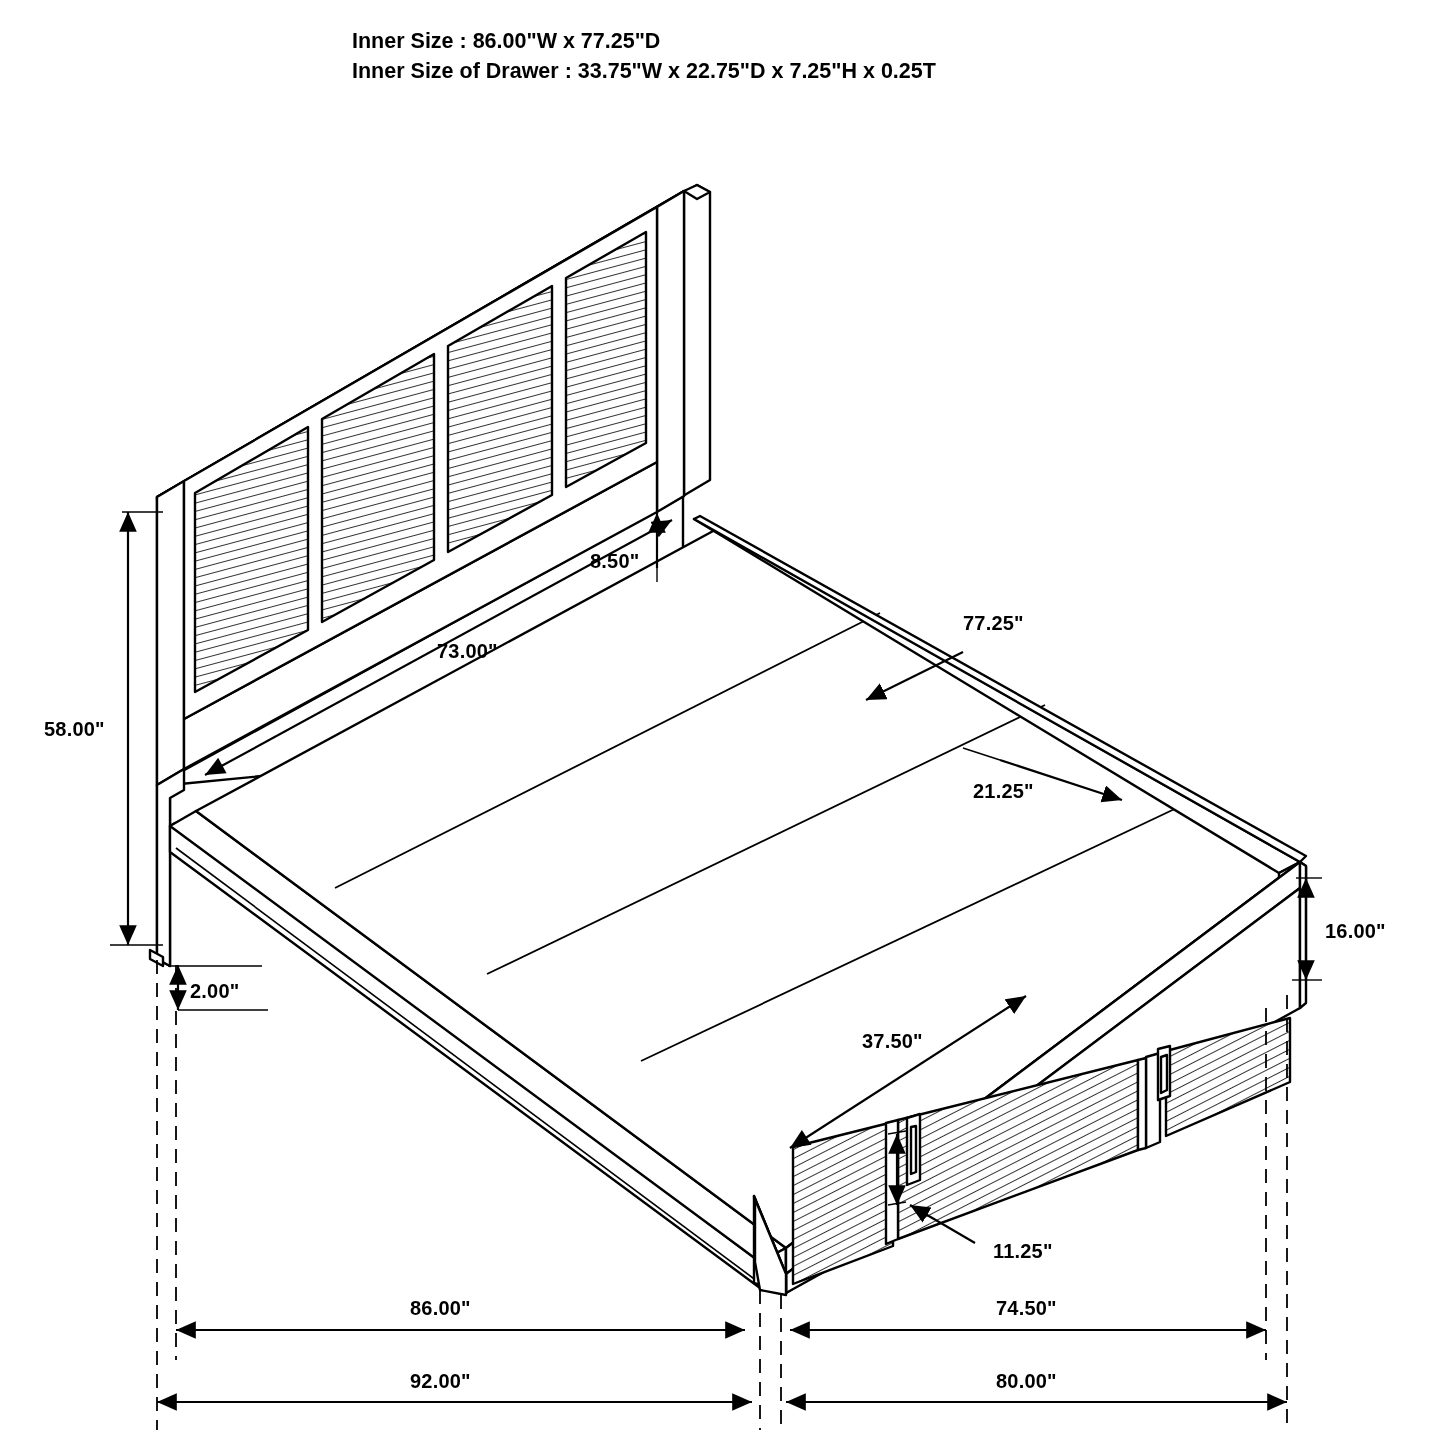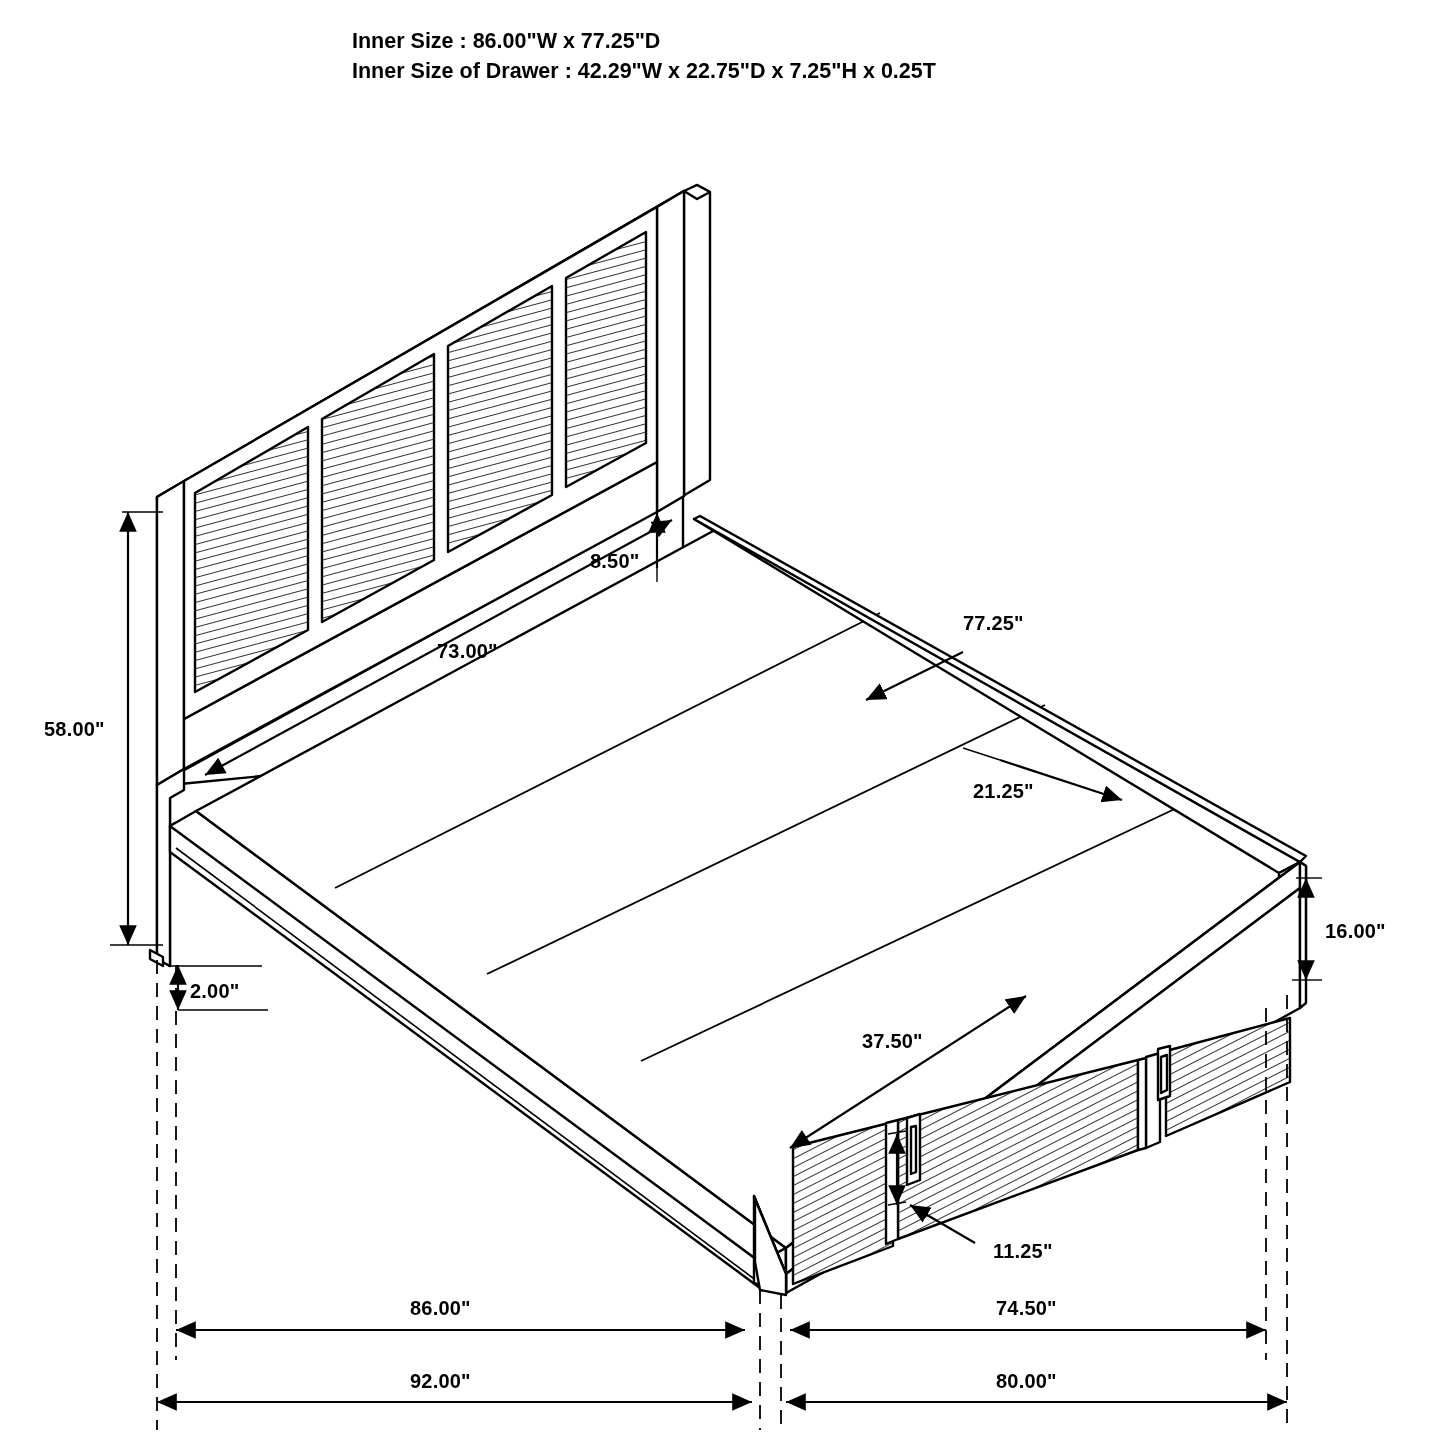--- a/index.html
+++ b/index.html
@@ -43,21 +43,21 @@
     letter-spacing: 0.2px;
   }
 </style>
 </head>
 <body>
 
 <div id="sheet">
 
   <div class="spec-block">
     <div>Inner Size : 86.00"W x 77.25"D</div>
-    <div>Inner Size of Drawer : 42.29"W x 22.75"D x 7.25"H x 0.25T</div>
+    <div>Inner Size of Drawer : 33.75"W x 22.75"D x 7.25"H x 0.25T</div>
   </div>
 
   <svg id="drawing" viewBox="0 0 1445 1445">
     <defs>
       <marker id="arrow" markerWidth="12" markerHeight="12" refX="9" refY="4" orient="auto" markerUnits="strokeWidth">
         <path d="M0,0 L9,4 L0,8 z" fill="#000"></path>
       </marker>
       <marker id="arrowStart" markerWidth="12" markerHeight="12" refX="0" refY="4" orient="auto" markerUnits="strokeWidth">
         <path d="M9,0 L0,4 L9,8 z" fill="#000"></path>
       </marker>

